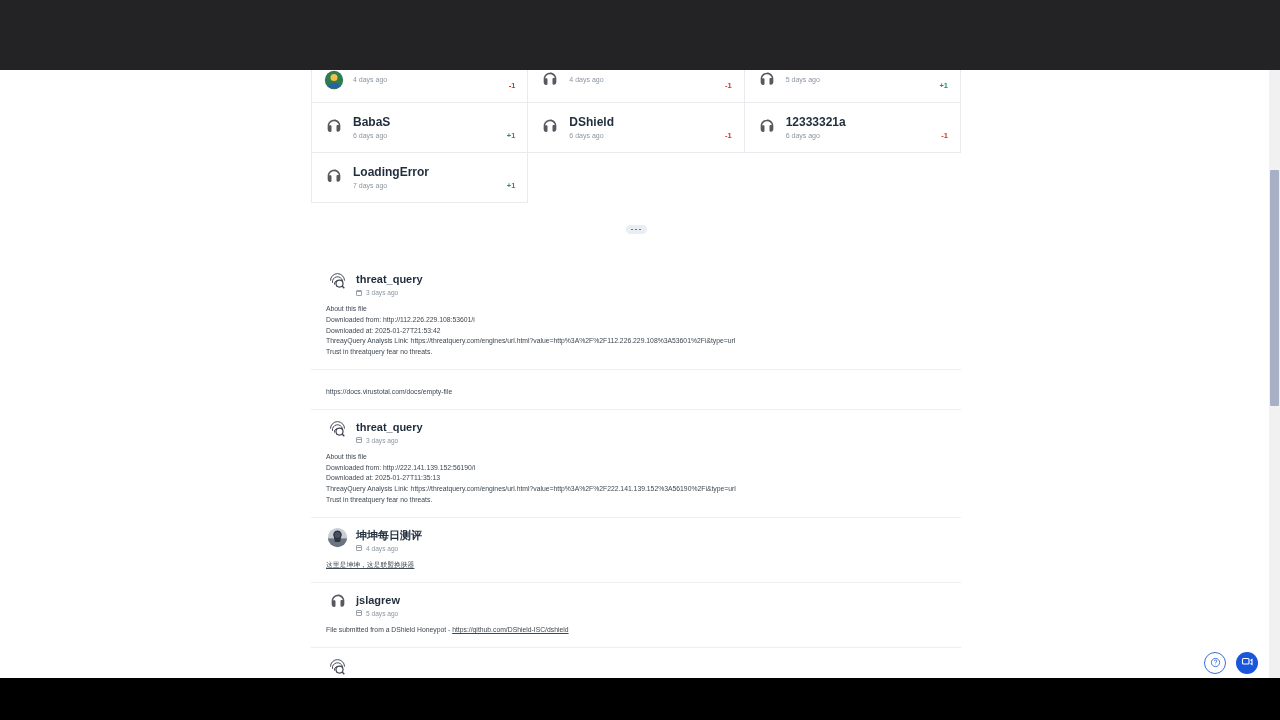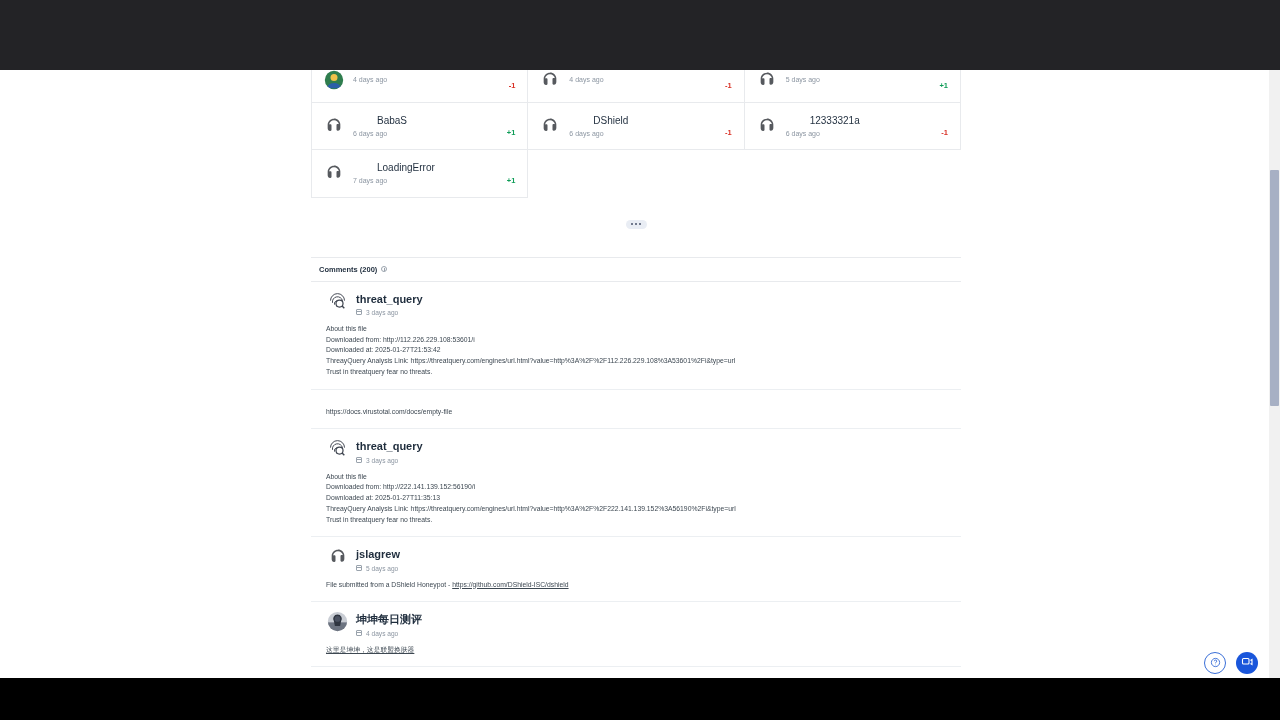--- a/index.html
+++ b/index.html
@@ -81,28 +81,27 @@
     width: 20px; height: 20px;
     flex: 0 0 20px;
     margin-right: 9px;
     display: flex;
     align-items: center;
     justify-content: center;
   }
   .voter-avatar svg { display: block; }
   .voter-meta { flex: 1 1 auto; min-width: 0; }
   .voter-name {
-    font-size: 10px;
-    font-weight: normal;
+    font-size: 12px;
+    font-weight: bold;
     color: #1f2d3d;
     line-height: 1.35;
     white-space: nowrap;
     overflow: hidden;
     text-overflow: ellipsis;
-    margin-left: 24px;
   }
   .voter-time {
     font-size: 7px;
     color: #8b95a1;
     line-height: 1.4;
     margin-top: 1px;
   }
   .voter-score {
     font-size: 7.5px;
     font-weight: bold;
@@ -392,24 +391,20 @@
           </div>
 
         <div class="showmore-wrap">
           <div class="showmore-pill">
             <i></i>
             <i></i>
             <i></i>
           </div>
         </div>
 
-        <div class="comments-head">
-          <span class="comments-title">Comments (200)</span>
-          <span class="info-icon"></span>
-        </div>
 
         <div id="comments-list">
             <div class="comment">
               <div class="comment-head">
                 <div class="comment-avatar">
                   <svg width="21" height="21" viewBox="0 0 24 24" fill="none" stroke="#3f4550" stroke-width="1.1">
                     <path d="M4 11a8 8 0 0 1 16 0"></path>
                     <path d="M6.3 13.5a5.7 5.7 0 0 1 11.4-2.2"></path>
                     <path d="M8.6 15.6a3.4 3.4 0 0 1 6.6-1.9"></path>
                     <path d="M11 17.6a1.2 1.2 0 0 1 2.3-.6"></path>
@@ -458,37 +453,20 @@
                   </div>
                 </div>
               </div>
               <div class="comment-body">
                 <span class="line">About this file</span>
                 <span class="line">Downloaded from: http://222.141.139.152:56190/i</span>
                 <span class="line">Downloaded at: 2025-01-27T11:35:13</span>
                 <span class="line">ThreayQuery Analysis Link: https://threatquery.com/engines/url.html?value=http%3A%2F%2F222.141.139.152%3A56190%2Fi&amp;type=url</span>
                 <span class="line">Trust in threatquery fear no threats.</span>
               </div>
-            </div>
-            <div class="comment">
-              <div class="comment-head">
-                <div class="comment-avatar">
-                  <svg width="20" height="20" viewBox="0 0 24 24">
-                    <path d="M12 3.2c-4.3 0-7.6 3.2-7.6 7.3v4.1c0 1.9 1.2 3.3 2.8 3.3h.6c.7 0 1.2-.6 1.2-1.4v-5.2c0-.8-.5-1.4-1.2-1.4h-.6c-.4 0-.8.1-1.1.3C6.6 7.2 9 5.1 12 5.1s5.4 2.1 5.9 4.9c-.3-.2-.7-.3-1.1-.3h-.6c-.7 0-1.2.6-1.2 1.4v5.2c0 .8.5 1.4 1.2 1.4h.6c1.6 0 2.8-1.4 2.8-3.3v-4.1c0-4.1-3.3-7.3-7.6-7.3z" fill="#56595e"></path>
-                  </svg>
-                </div>
-                <div class="comment-ident">
-                  <div class="comment-author">jslagrew</div>
-                  <div class="comment-date-row">
-                    <span class="cal-icon"></span>
-                    <span class="comment-date">5 days ago</span>
-                  </div>
-                </div>
-              </div>
-              <div class="comment-body"><span>File submitted from a DShield Honeypot - </span><span class="inline-link">https://github.com/DShield-ISC/dshield</span></div>
             </div>
             <div class="comment">
               <div class="comment-head">
                 <div class="comment-avatar">
                   <svg width="21" height="21" viewBox="0 0 24 24">
                     <defs>
                       <clipPath id="cpA">
                         <circle cx="12" cy="12" r="11"></circle>
                       </clipPath>
                     </defs>
@@ -504,20 +482,37 @@
                   <div class="comment-author">坤坤每日测评</div>
                   <div class="comment-date-row">
                     <span class="cal-icon"></span>
                     <span class="comment-date">4 days ago</span>
                   </div>
                 </div>
               </div>
               <div class="comment-body linked">
                 <span class="line">这里是坤坤，这是联盟换肤器</span>
               </div>
+            </div>
+            <div class="comment">
+              <div class="comment-head">
+                <div class="comment-avatar">
+                  <svg width="20" height="20" viewBox="0 0 24 24">
+                    <path d="M12 3.2c-4.3 0-7.6 3.2-7.6 7.3v4.1c0 1.9 1.2 3.3 2.8 3.3h.6c.7 0 1.2-.6 1.2-1.4v-5.2c0-.8-.5-1.4-1.2-1.4h-.6c-.4 0-.8.1-1.1.3C6.6 7.2 9 5.1 12 5.1s5.4 2.1 5.9 4.9c-.3-.2-.7-.3-1.1-.3h-.6c-.7 0-1.2.6-1.2 1.4v5.2c0 .8.5 1.4 1.2 1.4h.6c1.6 0 2.8-1.4 2.8-3.3v-4.1c0-4.1-3.3-7.3-7.6-7.3z" fill="#56595e"></path>
+                  </svg>
+                </div>
+                <div class="comment-ident">
+                  <div class="comment-author">jslagrew</div>
+                  <div class="comment-date-row">
+                    <span class="cal-icon"></span>
+                    <span class="comment-date">5 days ago</span>
+                  </div>
+                </div>
+              </div>
+              <div class="comment-body"><span>File submitted from a DShield Honeypot - </span><span class="inline-link">https://github.com/DShield-ISC/dshield</span></div>
             </div>
             <div class="comment">
               <div class="comment-head">
                 <div class="comment-avatar">
                   <svg width="21" height="21" viewBox="0 0 24 24" fill="none" stroke="#3f4550" stroke-width="1.1">
                     <path d="M4 11a8 8 0 0 1 16 0"></path>
                     <path d="M6.3 13.5a5.7 5.7 0 0 1 11.4-2.2"></path>
                     <path d="M8.6 15.6a3.4 3.4 0 0 1 6.6-1.9"></path>
                     <path d="M11 17.6a1.2 1.2 0 0 1 2.3-.6"></path>
                     <circle cx="14.3" cy="14.3" r="4" fill="#ffffff" stroke="#3f4550" stroke-width="1.4"></circle>

